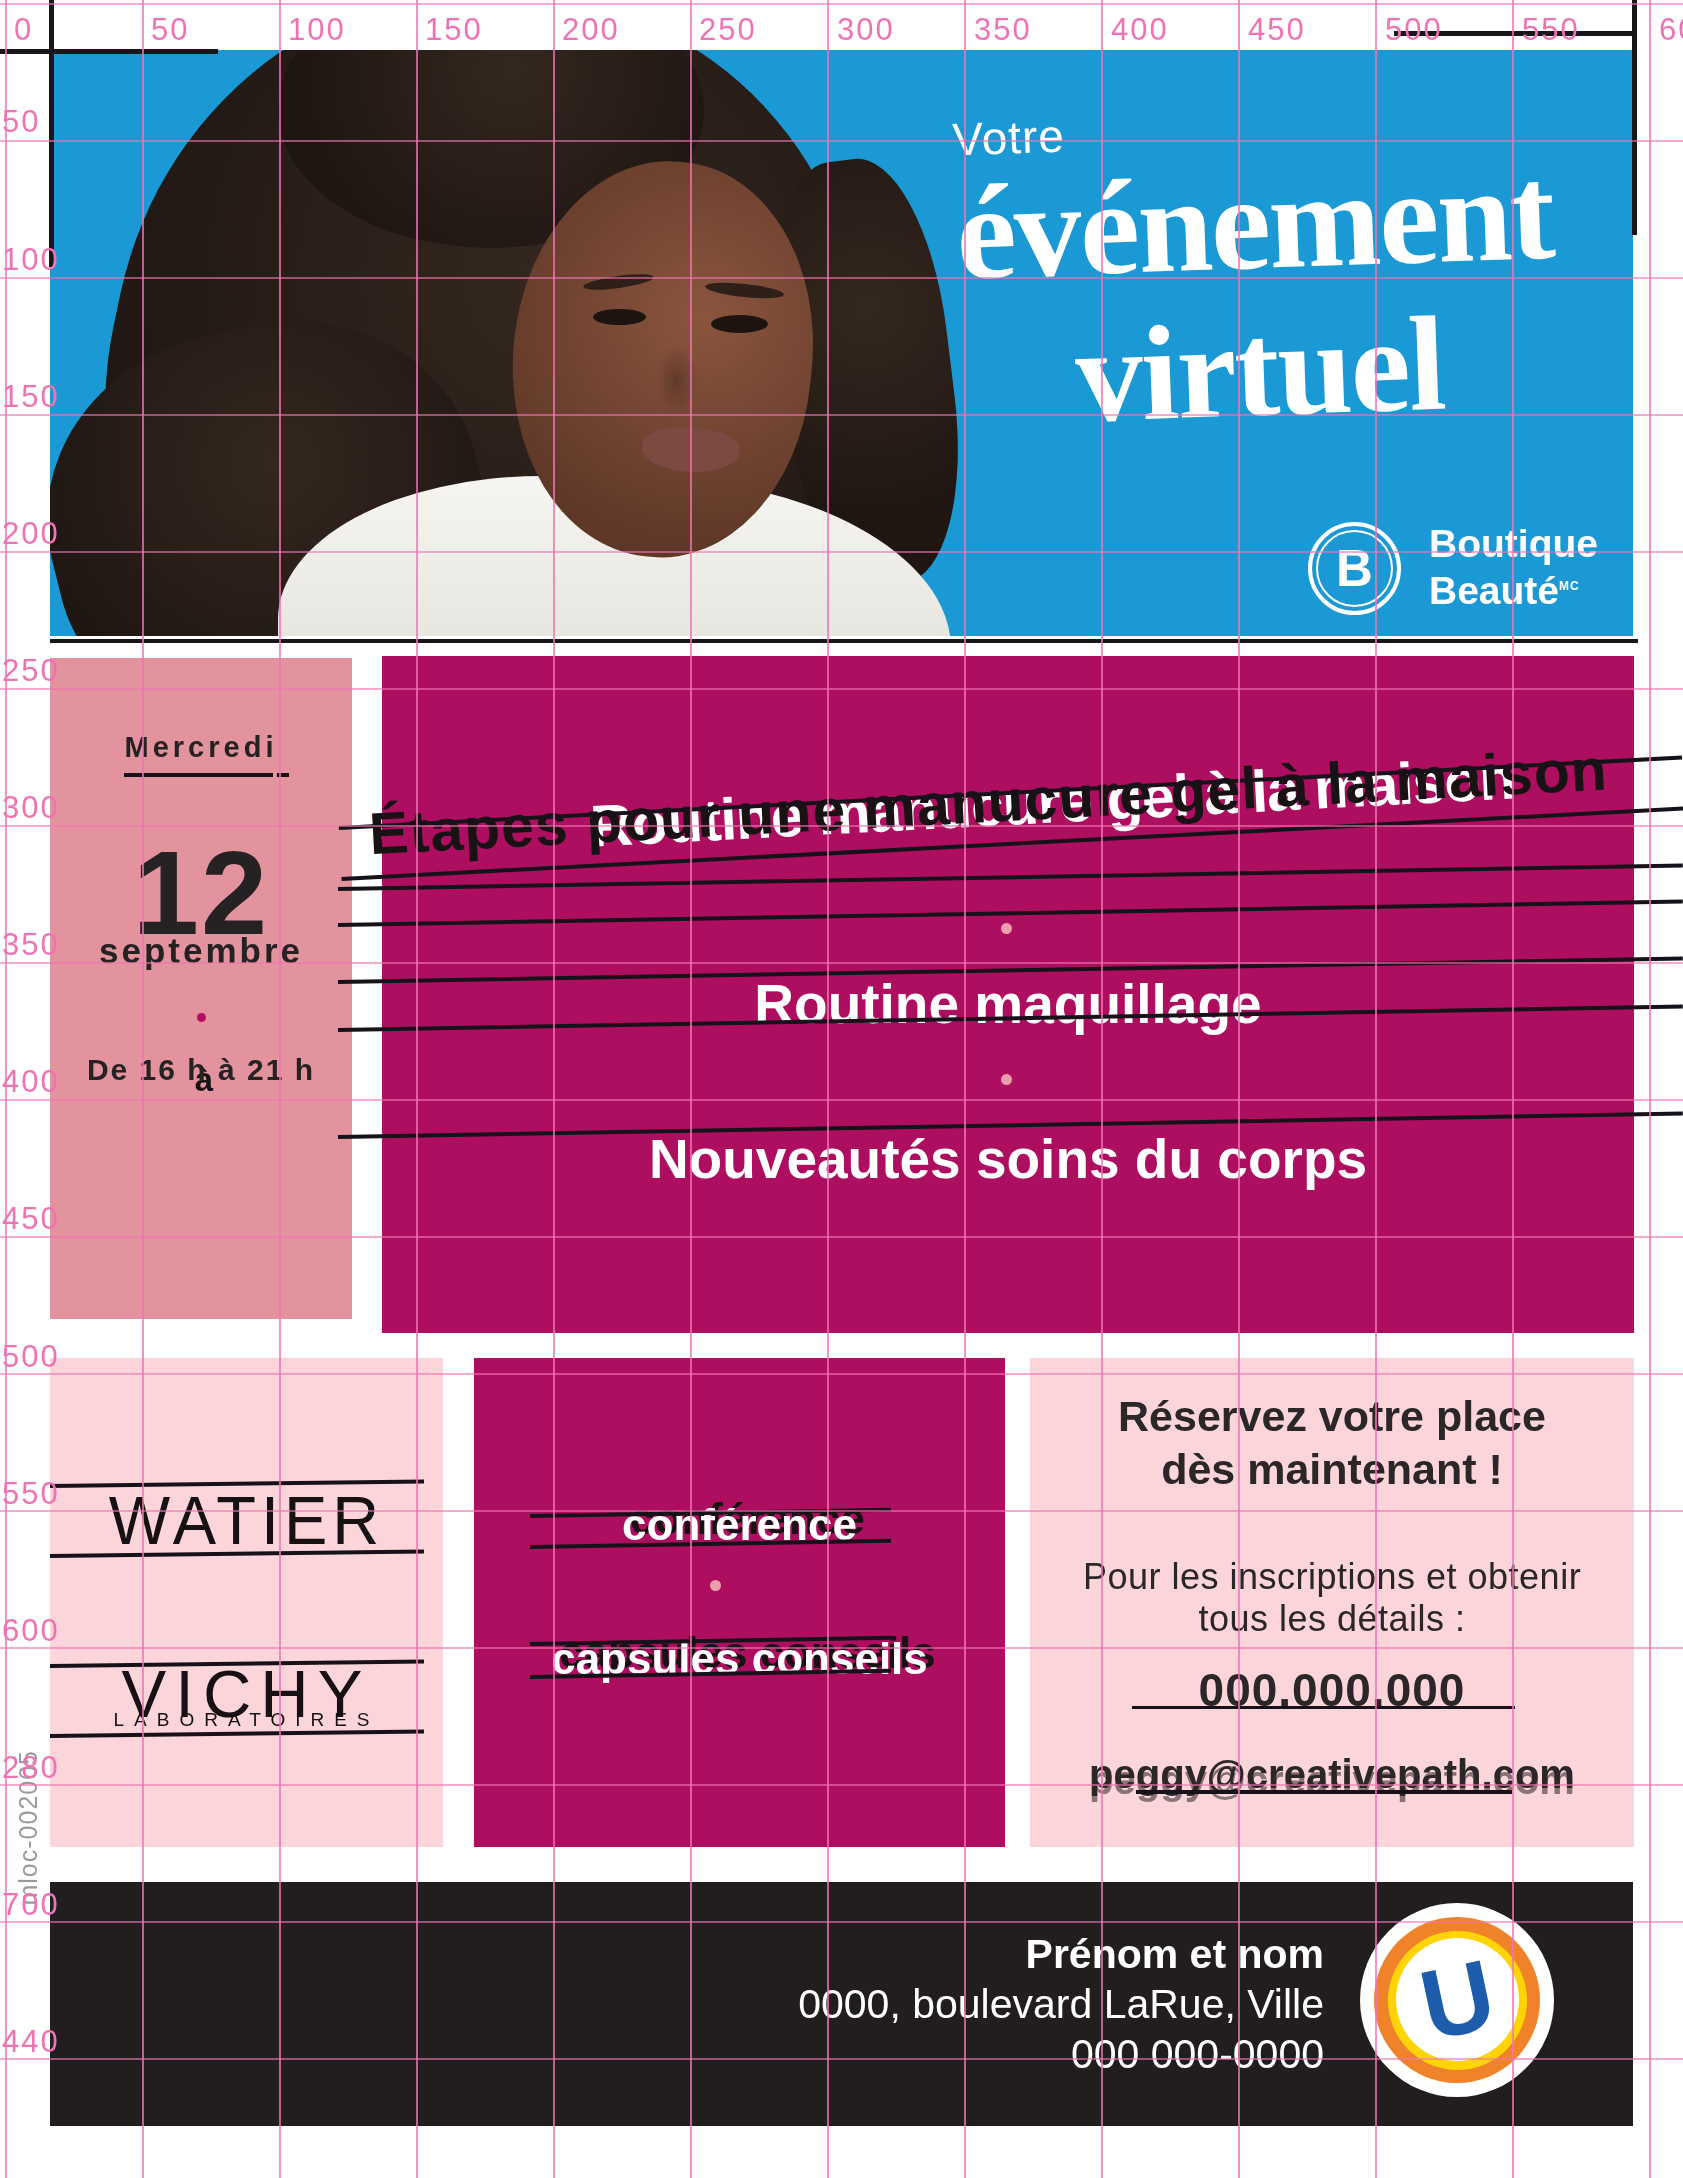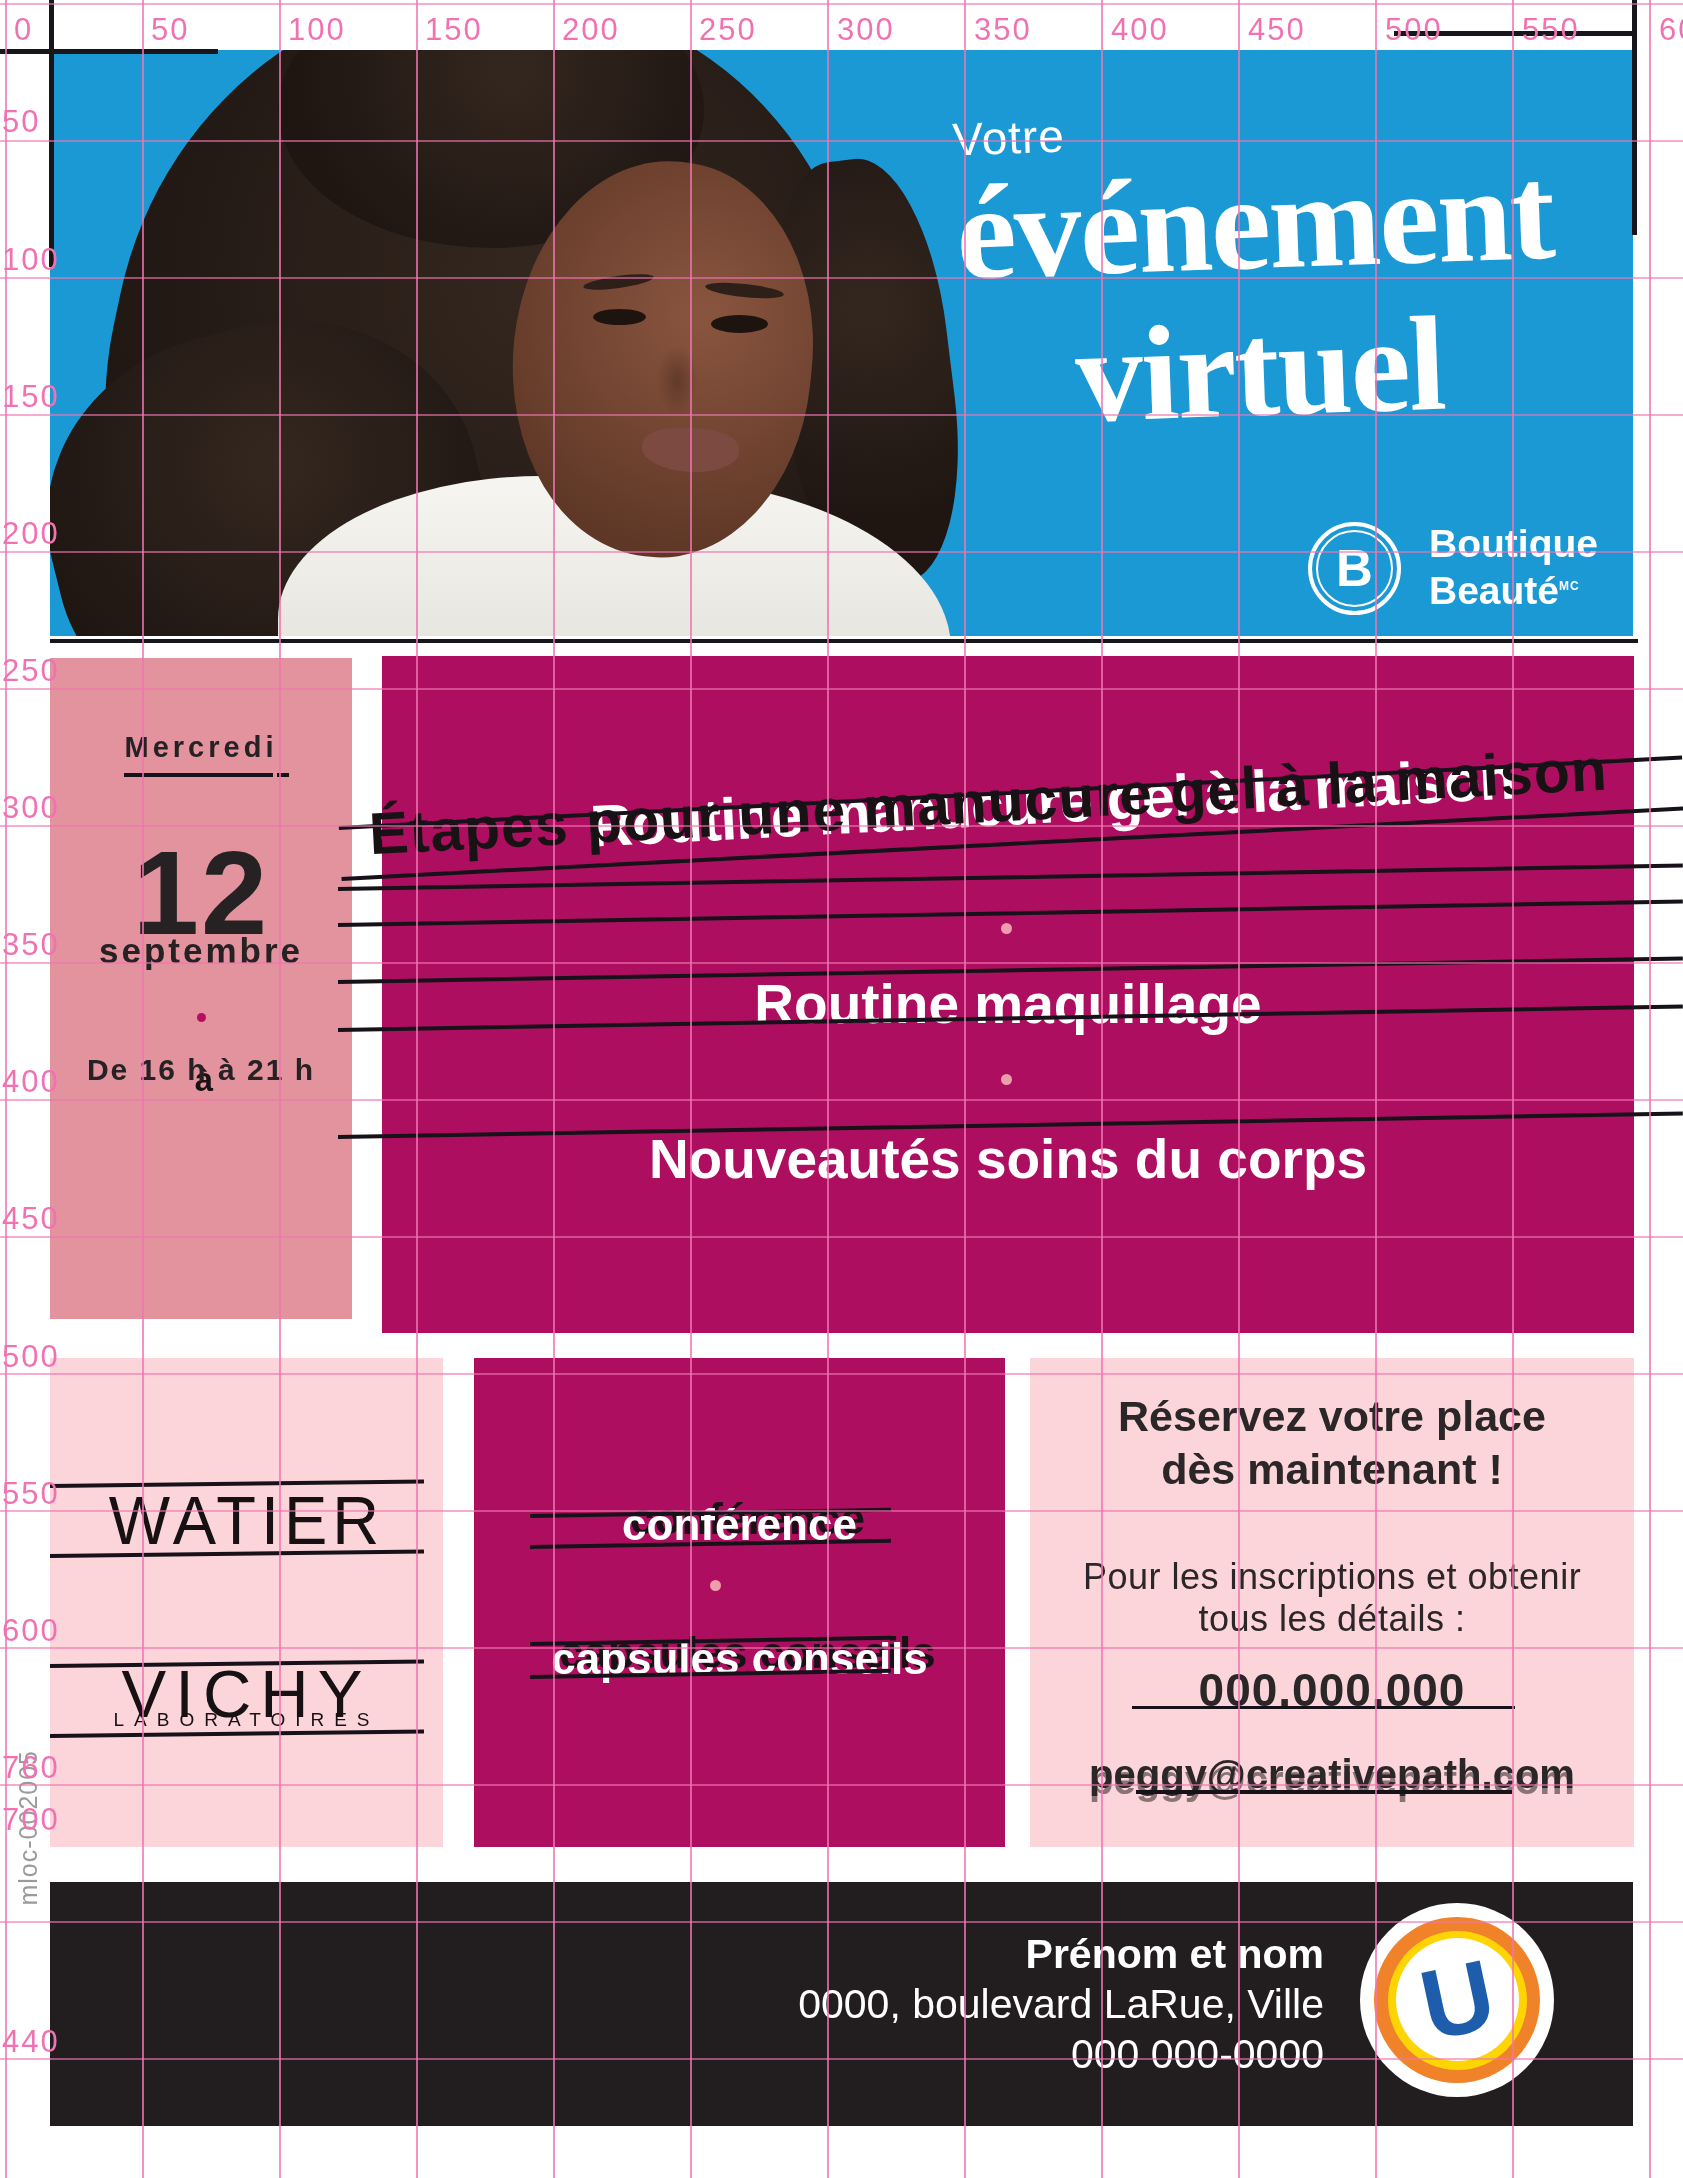--- a/index.html
+++ b/index.html
@@ -222,18 +222,18 @@
       <span class="ruler-label" style="left: 2px; top: 379px;">150</span>
       <span class="ruler-label" style="left: 2px; top: 516px;">200</span>
       <span class="ruler-label" style="left: 2px; top: 653px;">250</span>
       <span class="ruler-label" style="left: 2px; top: 790px;">300</span>
       <span class="ruler-label" style="left: 2px; top: 927px;">350</span>
       <span class="ruler-label" style="left: 2px; top: 1064px;">400</span>
       <span class="ruler-label" style="left: 2px; top: 1201px;">450</span>
       <span class="ruler-label" style="left: 2px; top: 1339px;">500</span>
       <span class="ruler-label" style="left: 2px; top: 1476px;">550</span>
       <span class="ruler-label" style="left: 2px; top: 1613px;">600</span>
-      <span class="ruler-label" style="left: 2px; top: 1750px;">760</span>
-      <span class="ruler-label" style="left: 2px; top: 1802px;">700</span>
+      <span class="ruler-label" style="left: 2px; top: 1750px;">280</span>
+      <span class="ruler-label" style="left: 2px; top: 1887px;">700</span>
       <span class="ruler-label" style="left: 2px; top: 2024px;">440</span>
     </div>
 </div>
 
 
 </body></html>

